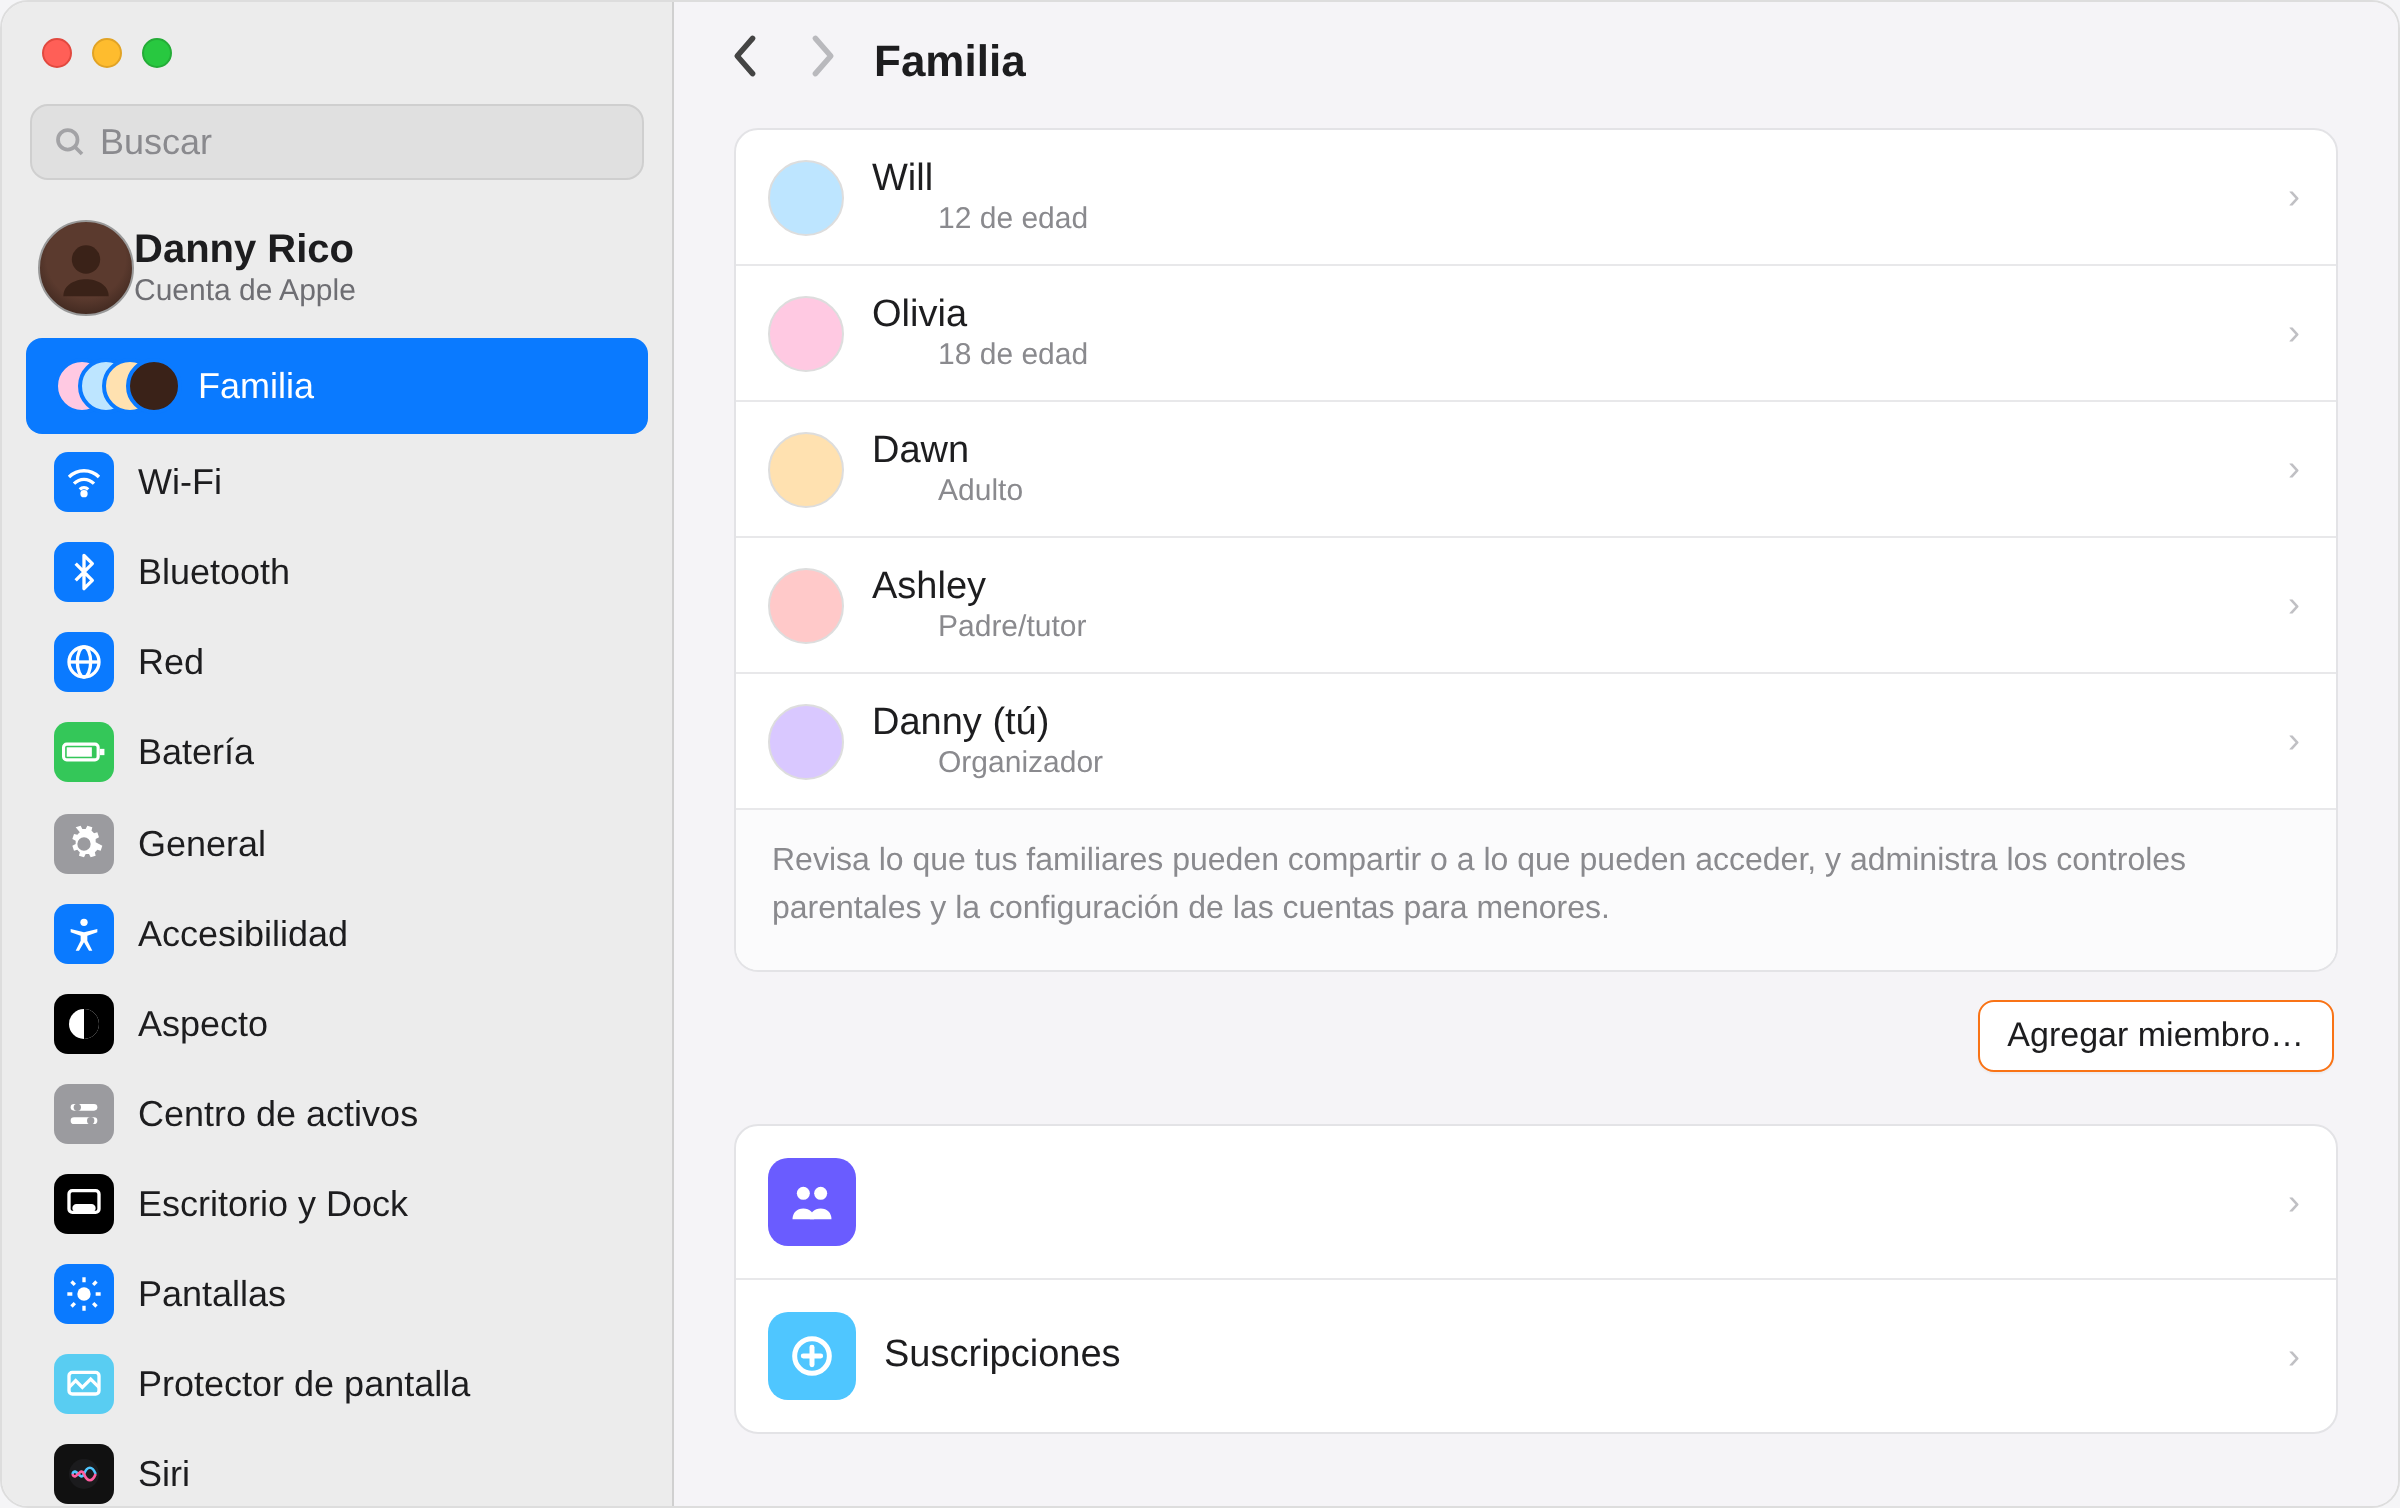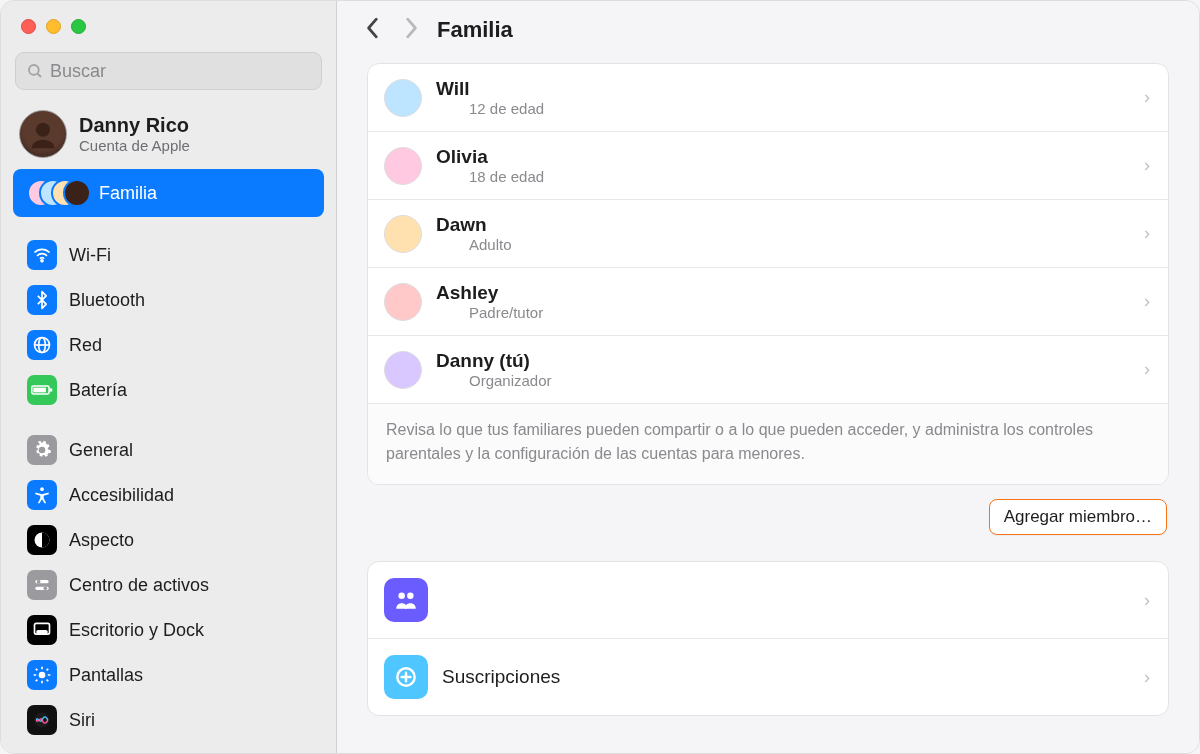--- a/index.html
+++ b/index.html
@@ -38,21 +38,20 @@
     border: 1px solid #cfcfcf;
     background: #e0e0e0;
     display: flex; align-items: center;
     padding: 0 10px;
     color: #8a8a8e;
     font-size: 18px;
   }
   .search svg { margin-right: 6px; opacity: .7; }
   .account-row {
     display: flex; align-items: center;
-    gap: 12px;
     padding: 6px 14px 10px 18px;
   }
   .avatar {
     width: 48px; height: 48px; border-radius: 50%;
     background: radial-gradient(circle at 50% 40%, #5b3a2e 0 55%, #2b1b15 100%);
     border: 1px solid #999;
     display:flex;align-items:center;justify-content:center;
   }
   .account-name { font-size: 20px; font-weight: 700; color:#1d1d1f; }
   .account-sub { font-size: 15px; color:#6e6e73; }
@@ -98,21 +97,21 @@
     overflow:hidden;
   }
   .member-row {
     display:flex; align-items:center; gap:14px;
     padding: 14px 16px;
     border-bottom:1px solid #e8e8ea;
     position:relative;
     cursor:pointer;
   }
   .member-row:last-of-type { border-bottom:none; }
-  .m-name { font-size:19px; color:#1d1d1f; font-weight:700; }
+  .m-name { font-size:19px; color:#1d1d1f; font-weight:400; }
   .m-sub { font-size:15px; color:#8a8a8e;margin-left:33px; }
   .chev { position:absolute; right:18px; color:#c0c0c4; font-size:18px; }
   .help-text {
     padding: 14px 18px 18px;
     font-size:16px; color:#8a8a8e; line-height:1.5;
     border-top:1px solid #e8e8ea;
     background:#fbfbfc;
   }
   .add-btn-row { display:flex; justify-content:flex-end; padding:14px 2px 26px; }
   .add-btn {
@@ -280,20 +279,29 @@
                 <line x1="4.5" y1="4.5" x2="6.5" y2="6.5"></line>
                 <line x1="17.5" y1="17.5" x2="19.5" y2="19.5"></line>
                 <line x1="4.5" y1="19.5" x2="6.5" y2="17.5"></line>
                 <line x1="17.5" y1="6.5" x2="19.5" y2="4.5"></line>
               </g>
             </svg>
           </div>
           <span>Pantallas</span>
         </div>
         <div class="nav-item">
+          <div class="nav-icon" style="background:#59cdf2">
+            <svg width="20" height="20" viewBox="0 0 24 24" fill="none" stroke="#fff" stroke-width="2">
+              <rect x="3" y="5" width="18" height="13" rx="2"></rect>
+              <path d="M3 14l4-4 4 4 5-5 5 5"></path>
+            </svg>
+          </div>
+          <span>Protector de pantalla</span>
+        </div>
+        <div class="nav-item">
           <div class="nav-icon" style="background:#111">
             <svg width="20" height="20" viewBox="0 0 24 24">
               <circle cx="12" cy="12" r="9" fill="#1b1b1d"></circle>
               <path d="M5 12c2-5 5 5 7 0s5-5 7 0" fill="none" stroke="#4fc6ff" stroke-width="1.6"></path>
               <path d="M5 12c2 5 5-5 7 0s5 5 7 0" fill="none" stroke="#ff5ea0" stroke-width="1.6"></path>
             </svg>
           </div>
           <span>Siri</span>
         </div>
       </div>

